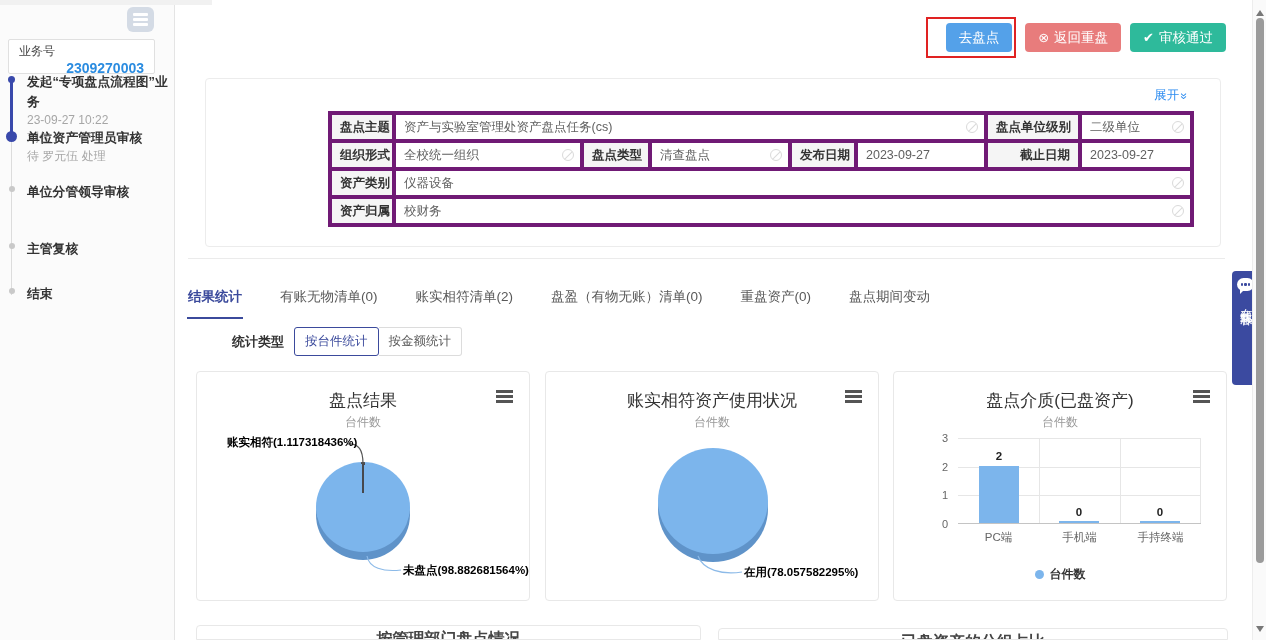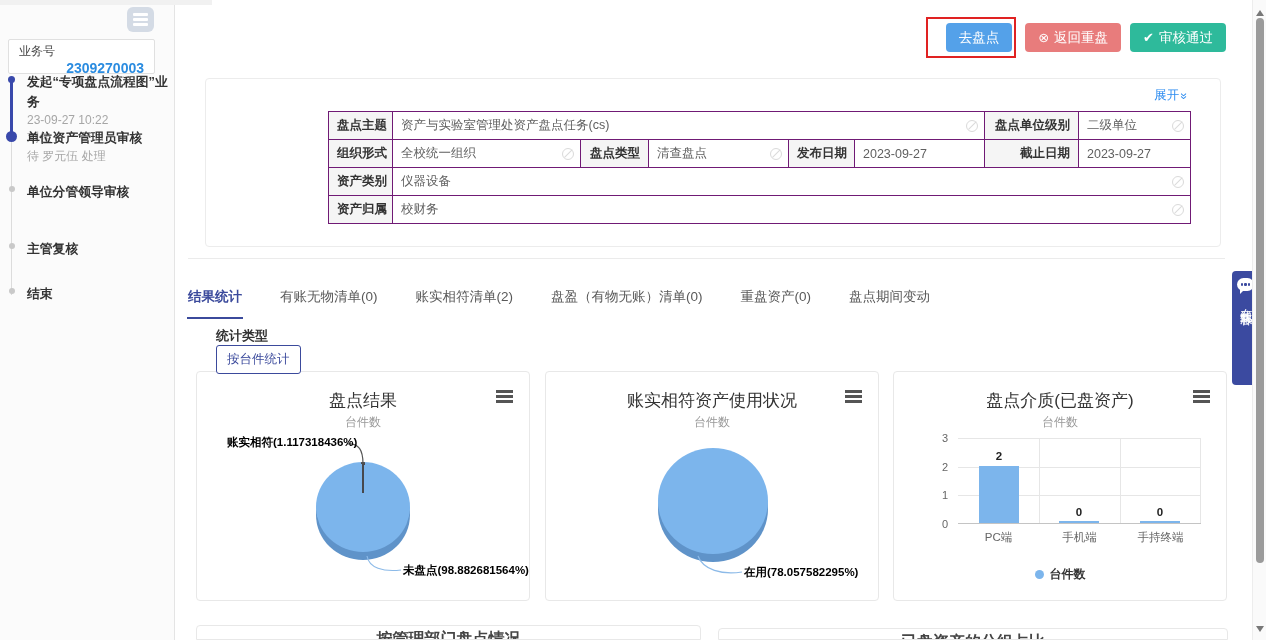--- a/index.html
+++ b/index.html
@@ -31,35 +31,35 @@
   .btn-blue { background:#54a1e9; }
   .btn-red { background:#e87c7c; }
   .btn-teal { background:#2eba9b; }
   .btn .ic { font-size:13px; line-height:1; }
 
   
   .form-card { position:absolute; left:205px; top:78px; width:1016px; height:169px; border:1px solid #ececec; border-radius:4px; background:#fff; }
   .expand-link { position:absolute; right:32px; top:8px; font-size:12.5px; color:#2d8cf0; cursor:pointer; display:flex; align-items:center; gap:2px; }
   .expand-link .chev { display:inline-block; transform:rotate(90deg); font-size:12px; }
   table.detail { position:absolute; left:122px; top:32px; width:862px; border-collapse:collapse; table-layout:fixed; }
-  table.detail th, table.detail td { border:1px solid #701a75; height:28px; font-size:12.5px; font-weight:normal; padding:0 8px; overflow:hidden; white-space:nowrap; }
+  table.detail th, table.detail td { border:4px solid #701a75; height:28px; font-size:12.5px; font-weight:normal; padding:0 8px; overflow:hidden; white-space:nowrap; }
   table.detail th { background:#f5f5f5; color:#333; font-weight:bold; text-align:right; }
   table.detail td { color:#606060; text-align:left; position:relative; }
   .no-ico { position:absolute; right:6px; top:50%; width:12px; height:12px; margin-top:-6px; border:1.2px solid #dadada; border-radius:50%; }
   .no-ico::after { content:""; position:absolute; left:-0.5px; top:4.5px; width:11px; height:1.2px; background:#dadada; transform:rotate(-45deg); }
 
   
   .divider { position:absolute; left:188px; top:258px; width:1037px; height:1px; background:#ebebeb; }
   .tabs { position:absolute; left:188px; top:288px; display:flex; gap:38px; }
   .tab { font-size:13.5px; color:#595959; cursor:pointer; padding-bottom:13px; position:relative; }
   .tab.active { color:#3b4a9c; font-weight:bold; }
   .tab.active::after { content:""; position:absolute; left:-1px; right:-1px; bottom:0; height:2.5px; background:#3b4a9c; }
 
   
-  .stat-row { position:absolute; left:216px; top:327px; display:flex; align-items:flex-start;flex-direction:column; }
+  .stat-row { position:absolute; left:232px; top:327px; display:flex; align-items:center; }
   .stat-label { font-size:13px; color:#333; font-weight:bold; margin-right:10px; }
   .seg-btn { font-size:12.5px; padding:5px 10px; background:#fff; cursor:pointer; font-family:Liberation Mono, monospace; }
   .seg-btn.on { border:1px solid #3b4a9c; color:#3b4a9c; border-radius:3px; position:relative; z-index:2; }
   .seg-btn.off { border:1px solid #dcdcdc; color:#595959; border-left:none; border-radius:0 3px 3px 0; }
 
   
   .card { position:absolute; top:371px; width:334px; height:230px; background:#fff; border:1px solid #e8e8e8; border-radius:4px; }
   .card.c1 { left:196px; } .card.c2 { left:545px; } .card.c3 { left:893px; }
   .c-title { position:absolute; top:17px; left:0; width:100%; text-align:center; font-size:17px; color:#333; }
   .c-sub { position:absolute; top:42px; left:0; width:100%; text-align:center; font-size:12px; color:#999; }

